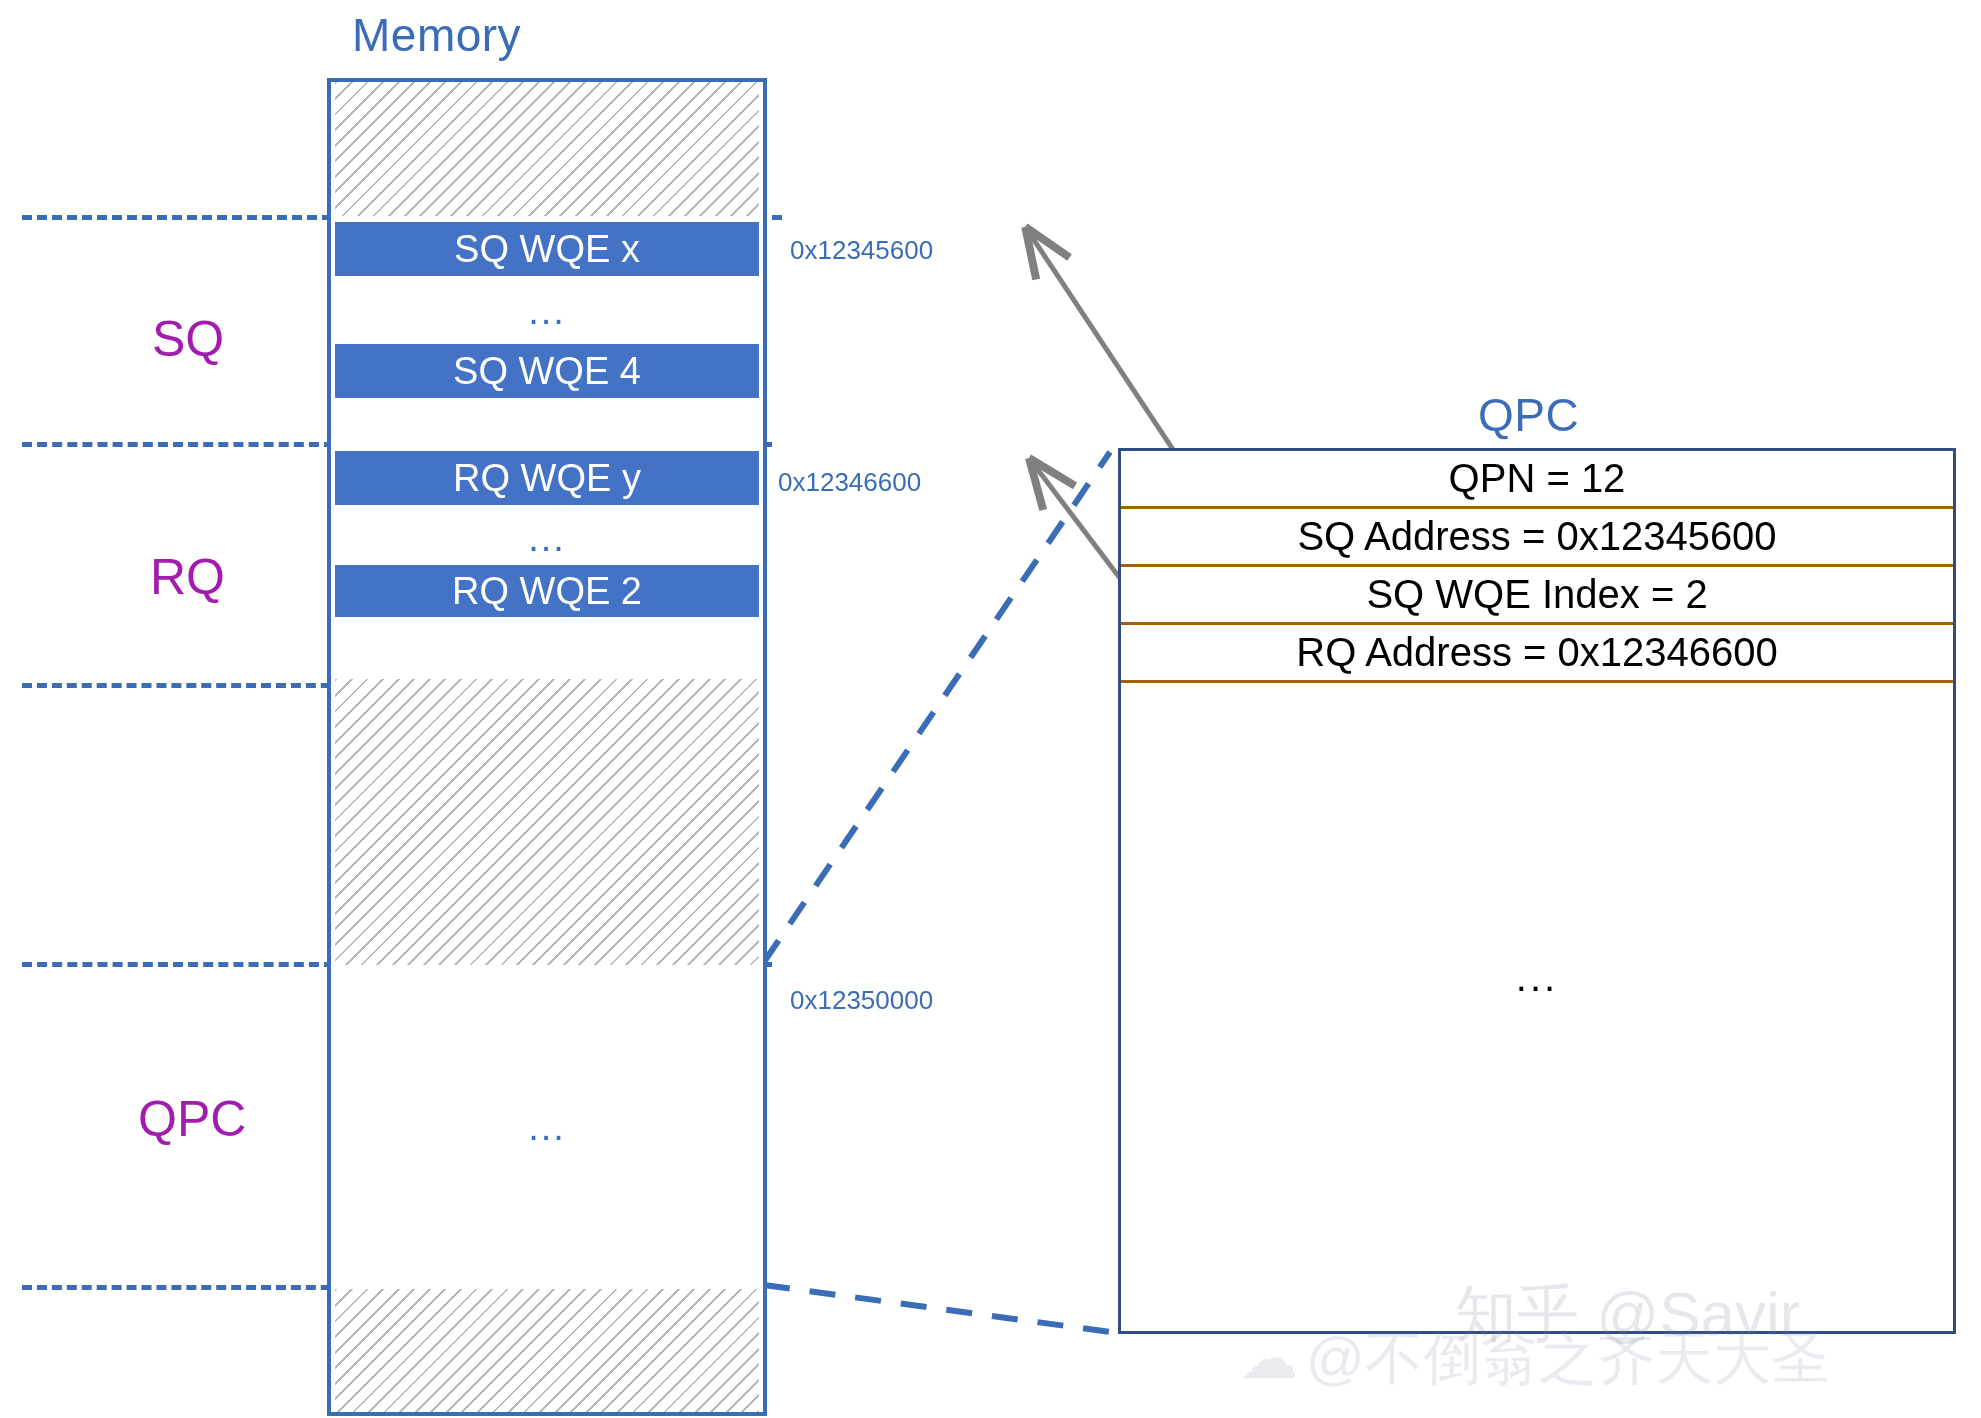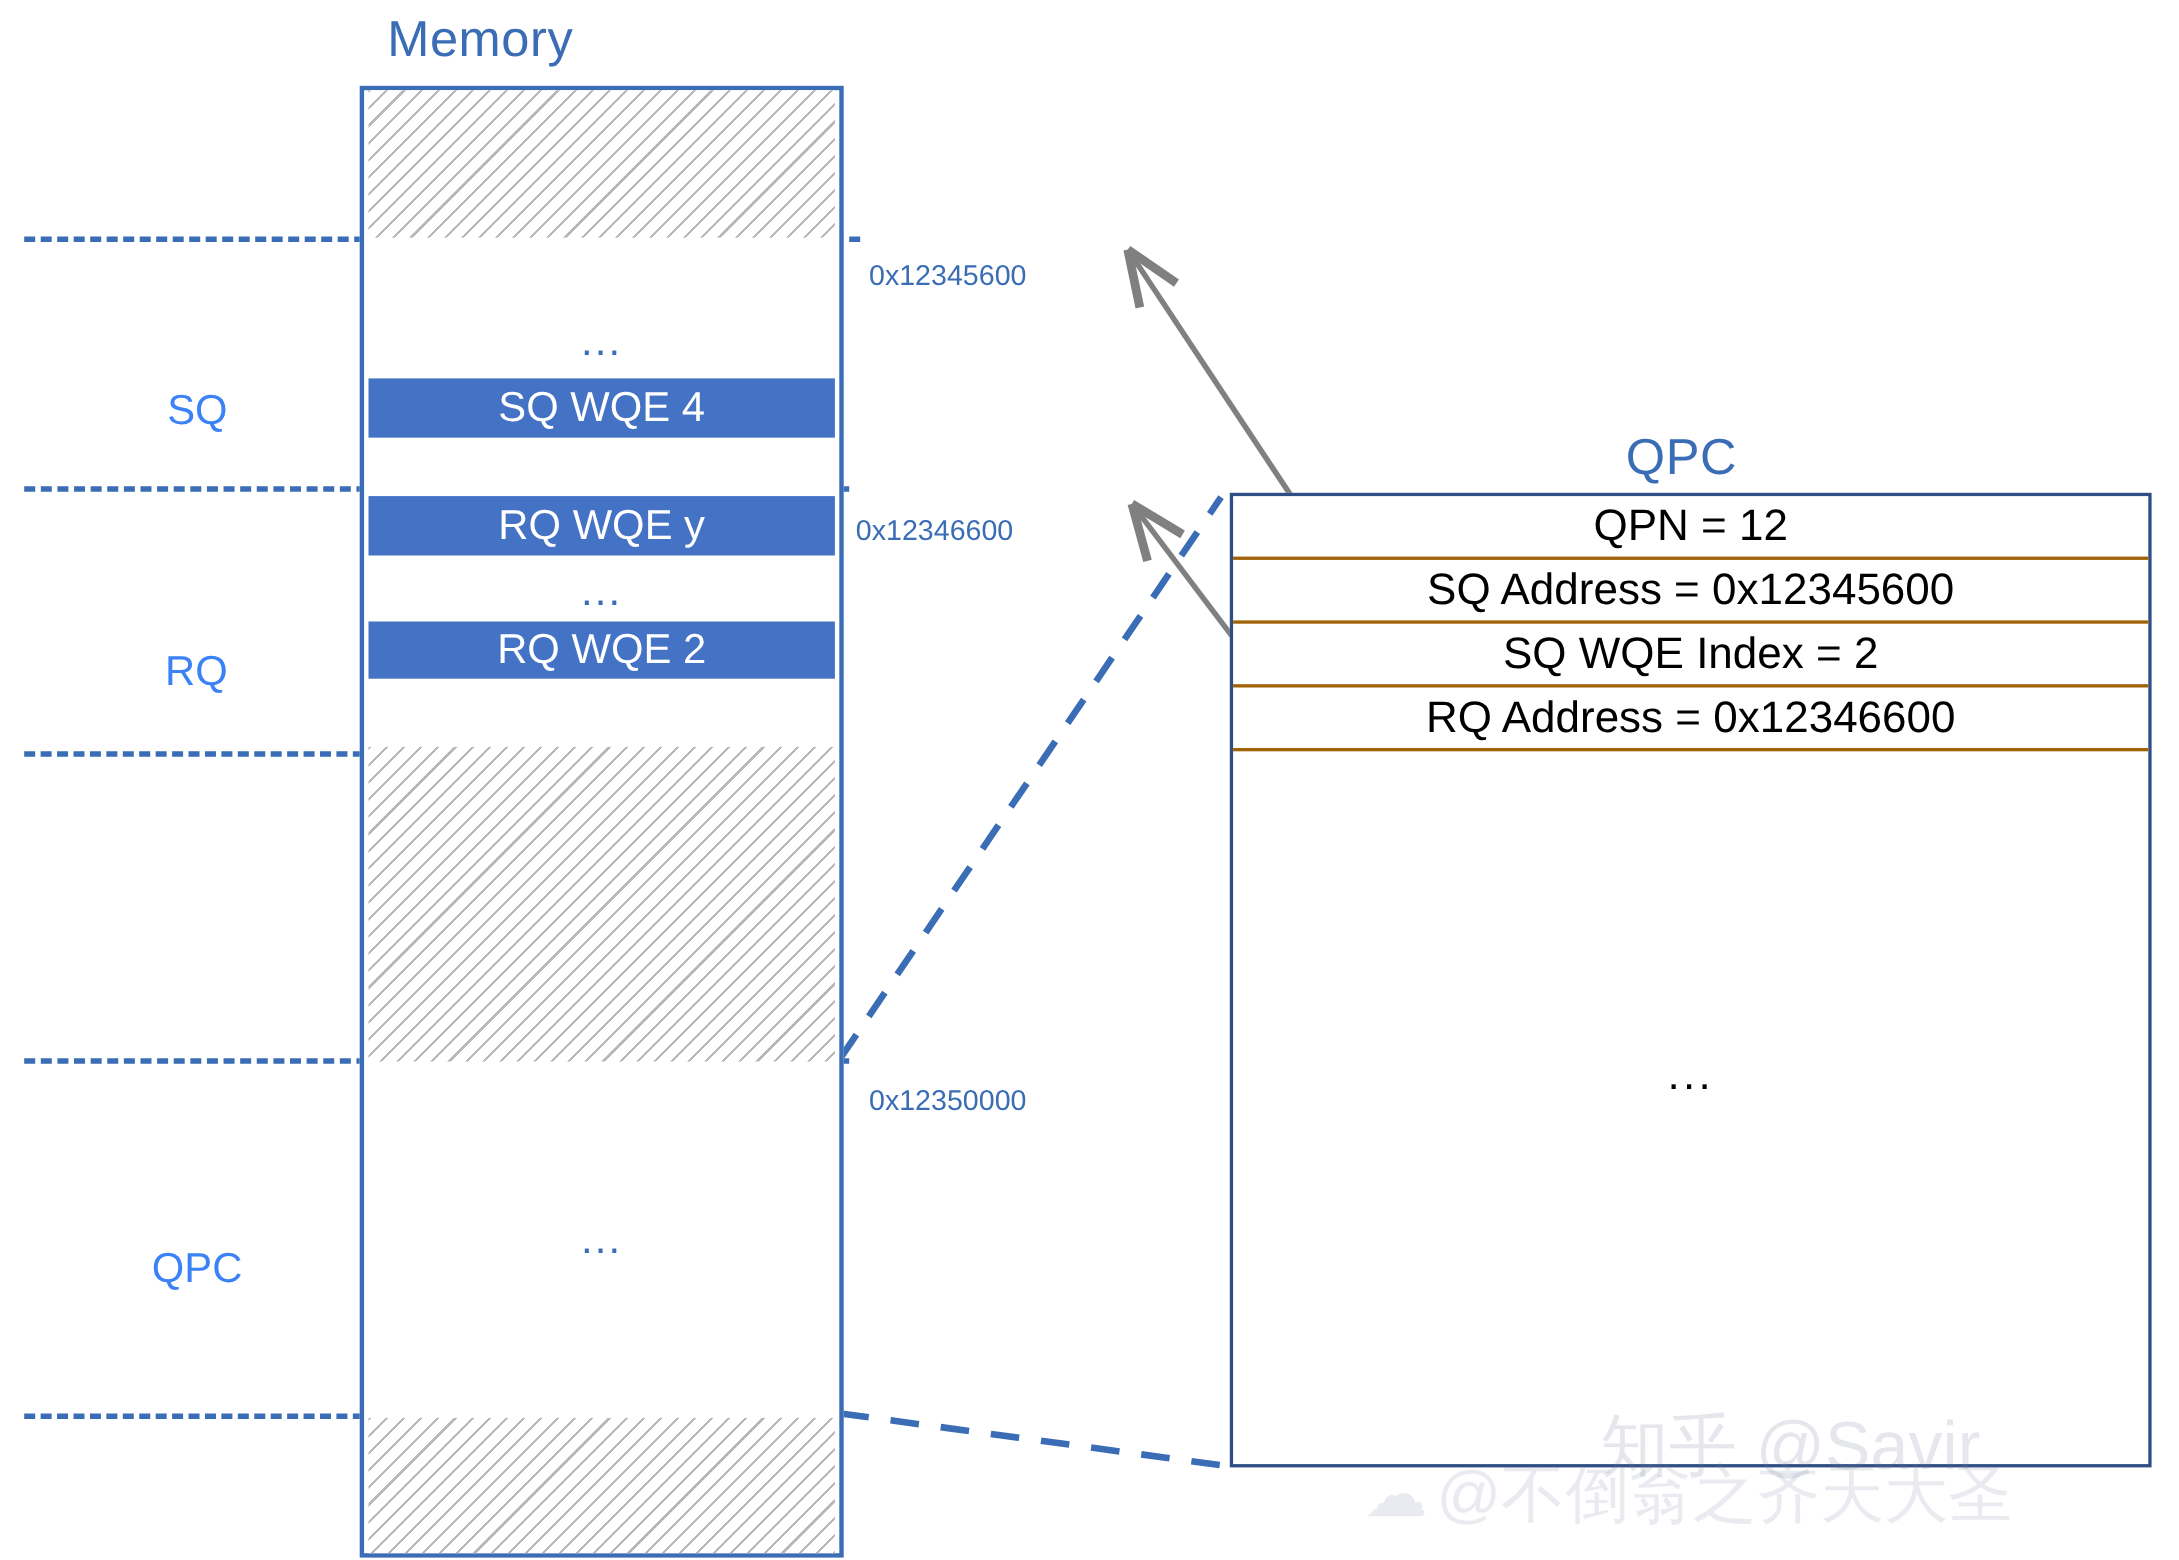--- a/index.html
+++ b/index.html
@@ -15,24 +15,23 @@
 
   
   .title{
     color:#3a6db5;
     font-size:46px;
     font-weight:400;
     white-space:nowrap;
     letter-spacing:0.5px;
   }
   .sidelabel{
-    color:#3b82f6;
-    font-size:38px;
-    white-space:nowrap;
-    margin-top:42px;
+    color:#a21caf;
+    font-size:50px;
+    white-space:nowrap;
   }
   .addr{
     color:#3a6db5;
     font-size:26px;
     white-space:nowrap;
     margin-top:47px;
   }
 
   
   #memory-column{
@@ -157,20 +156,23 @@
   <div class="abs addr" style="left:790px;top:938px;">0x12350000</div>
 
   <div class="abs sidelabel" style="left:152px;top:310px;">SQ</div>
   <div class="abs sidelabel" style="left:150px;top:548px;">RQ</div>
   <div class="abs sidelabel" style="left:138px;top:1090px;">QPC</div>
 
   <div class="abs" id="memory-column">
 
     <div class="abs hatch" style="left:4px;top:0px;width:424px;height:134px;"></div>
 
+    <div class="abs wqe" style="left:4px;top:140px;width:424px;height:54px;">
+      <span>SQ WQE x</span>
+    </div>
 
     <div class="abs ellipsis" style="left:4px;top:198px;width:424px;height:62px;">
       <span>...</span>
     </div>
 
     <div class="abs wqe" style="left:4px;top:262px;width:424px;height:54px;">
       <span>SQ WQE 4</span>
     </div>
 
     <div class="abs" style="left:4px;top:316px;width:424px;height:50px;background:#ffffff;"></div>

